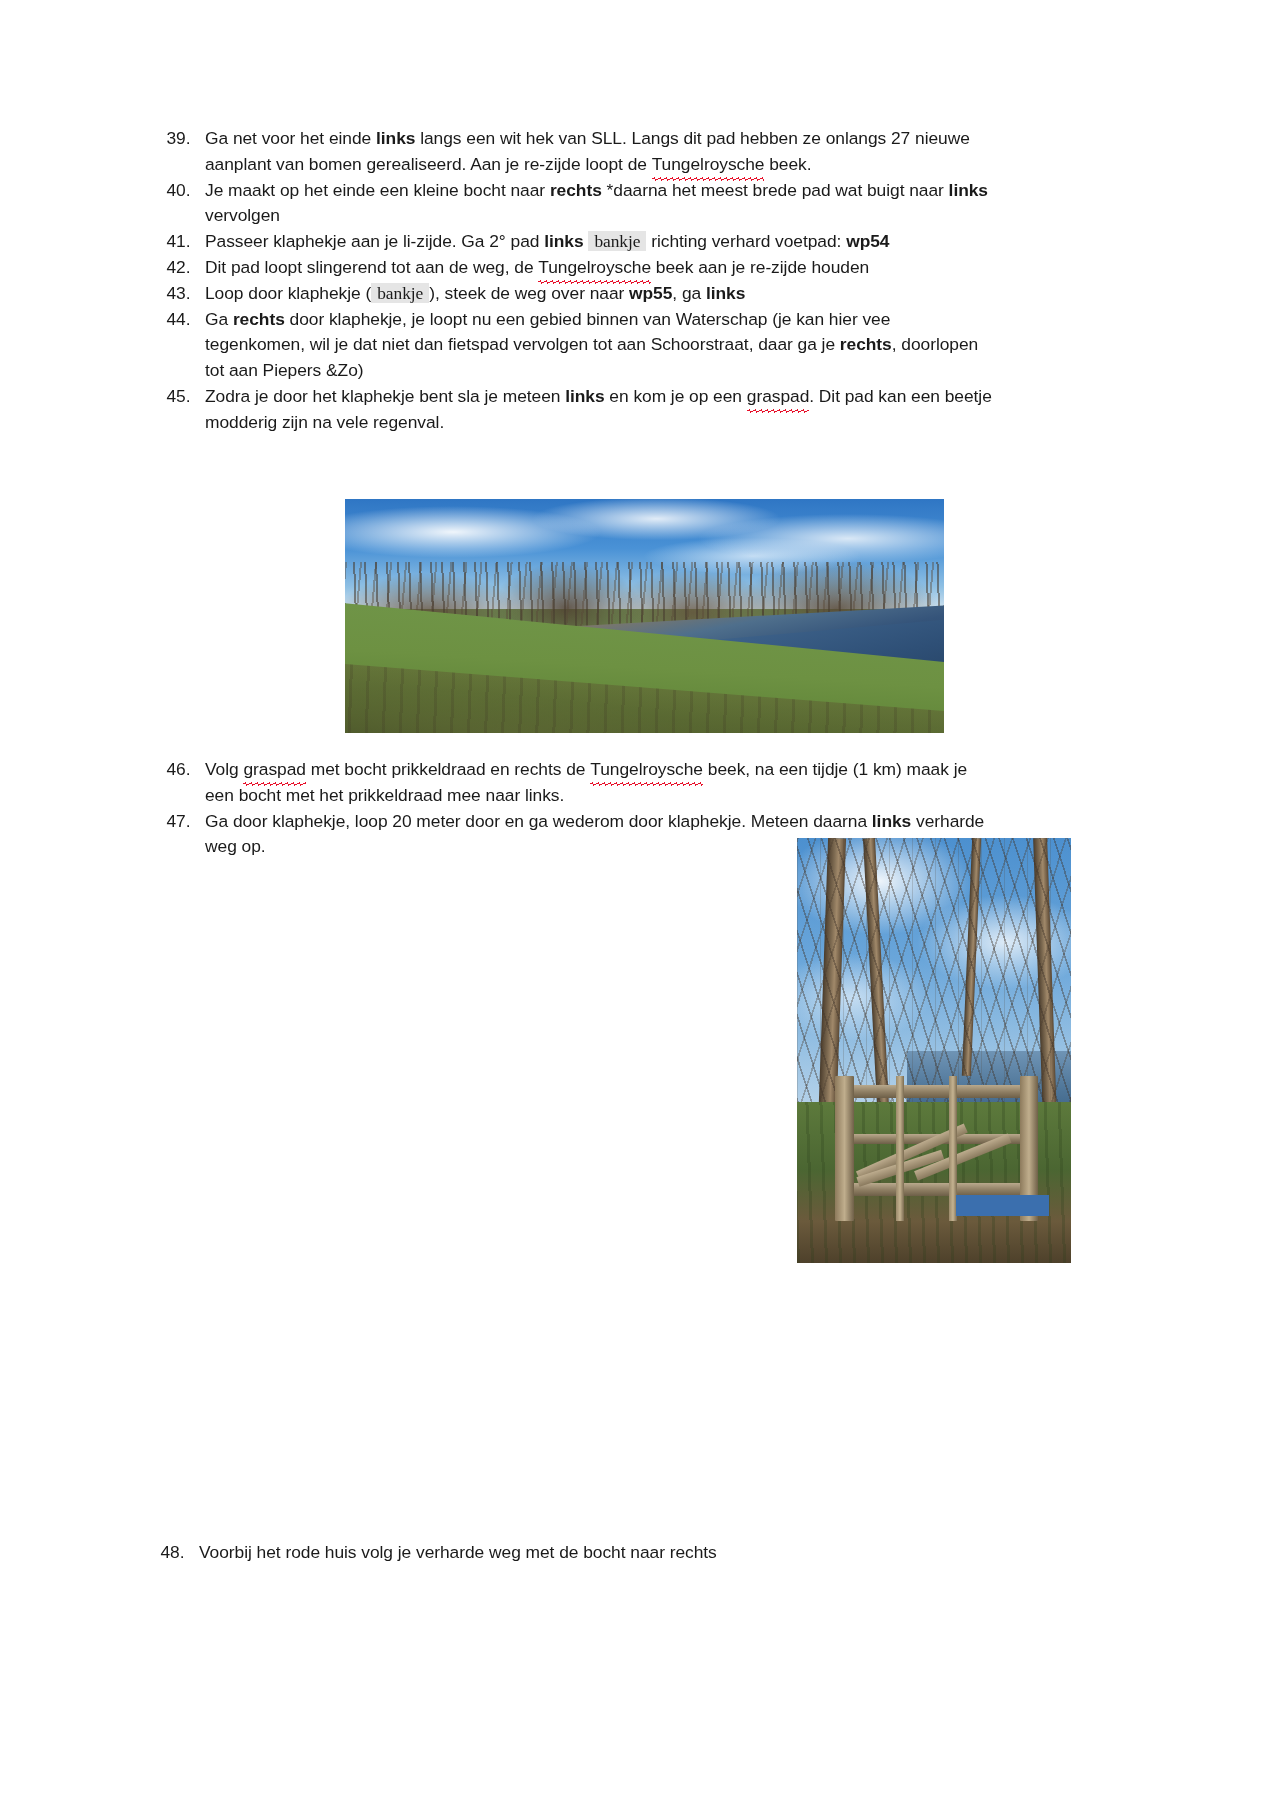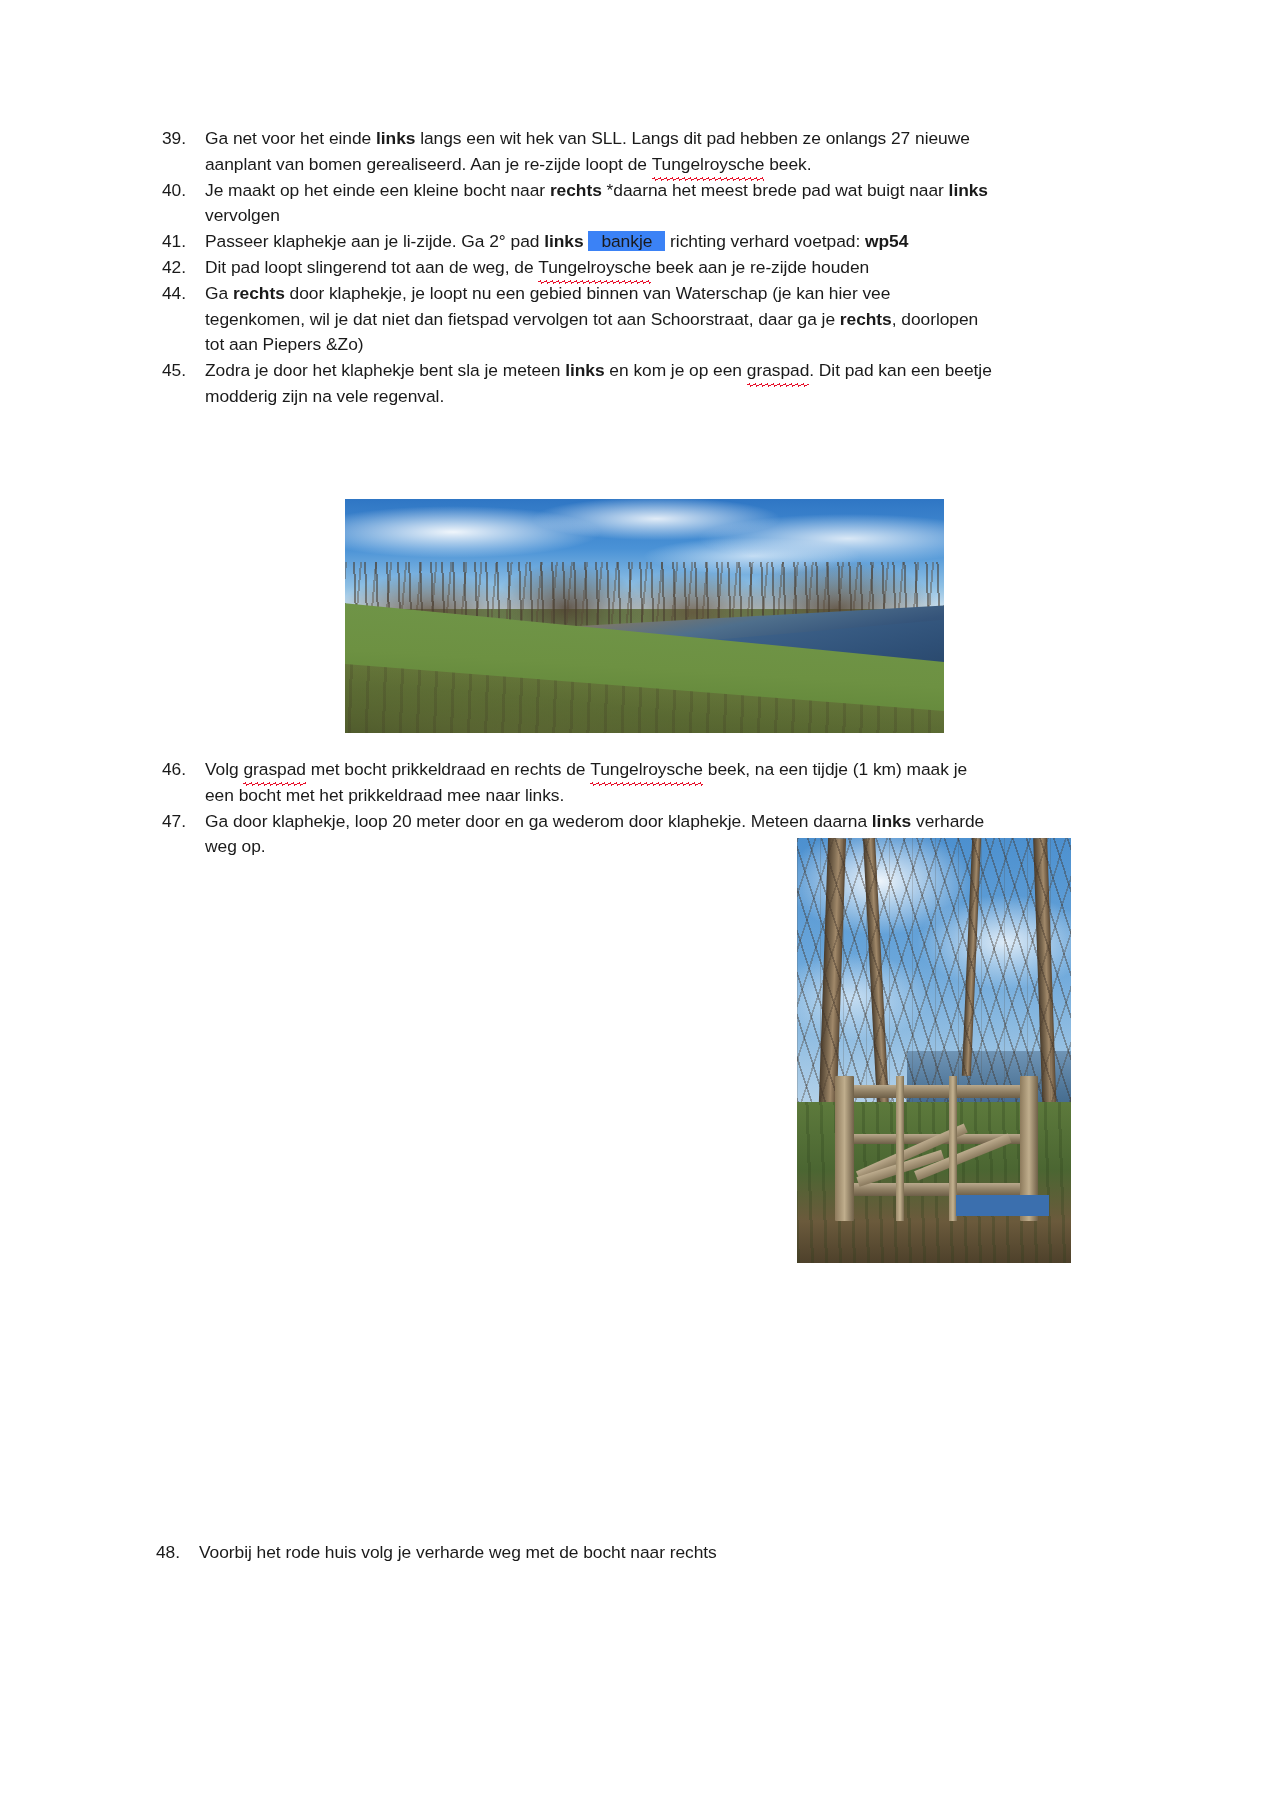--- a/index.html
+++ b/index.html
@@ -37,28 +37,29 @@
     line-height: 25.8px;
     color: #1a1a1a;
     margin: 0;
     letter-spacing: -0.05px;
   }
   li.step .num {
     position: absolute;
     left: 0;
     top: 0;
     width: 33px;
-    text-align: left;
+    text-align: center;
     font-size: 17.4px;
     color: #1a1a1a;
   }
   .b { font-weight: bold; }
   .hl {
-    background: #3b82f6;
-    padding: 0 13px;
+    background: #e5e5e5;
+    padding: 0 6px;
+    font-family: Liberation Serif, serif;
   }
   .sq2 {
     position: relative;
     display: inline-block;
     text-align: center;
   }
   .sq2::after {
     content: "";
     position: absolute;
     left: 0;
@@ -228,20 +229,24 @@
       <li class="step">
         <span class="num">41.</span>
         <span><span>Passeer klaphekje aan je li-zijde. Ga 2° pad </span><span class="b">links</span><span> </span><span class="hl">bankje</span><span> richting verhard voetpad: </span><span class="b">wp54</span></span>
       </li>
 
       <li class="step">
         <span class="num">42.</span>
         <span><span>Dit pad loopt slingerend tot aan de weg, de </span><span class="sq2">Tungelroysche</span><span> beek aan je re-zijde houden</span></span>
       </li>
 
+      <li class="step">
+        <span class="num">43.</span>
+        <span><span>Loop door klaphekje (</span><span class="hl">bankje</span><span>), steek de weg over  naar </span><span class="b">wp55</span><span>, ga </span><span class="b">links</span></span>
+      </li>
 
       <li class="step">
         <span class="num">44.</span>
         <span><span>Ga </span><span class="b">rechts</span><span> door klaphekje, je loopt nu een gebied binnen van Waterschap (je kan hier vee tegenkomen, wil je dat niet dan fietspad vervolgen tot aan Schoorstraat, daar ga je </span><span class="b">rechts</span><span>, doorlopen tot aan Piepers &amp;Zo)</span></span>
       </li>
 
       <li class="step">
         <span class="num">45.</span>
         <span><span>Zodra je door het klaphekje bent sla je meteen </span><span class="b">links</span><span> en kom je op een </span><span class="sq2">graspad</span><span>. Dit pad kan een beetje modderig zijn na vele regenval.</span></span>
       </li>

